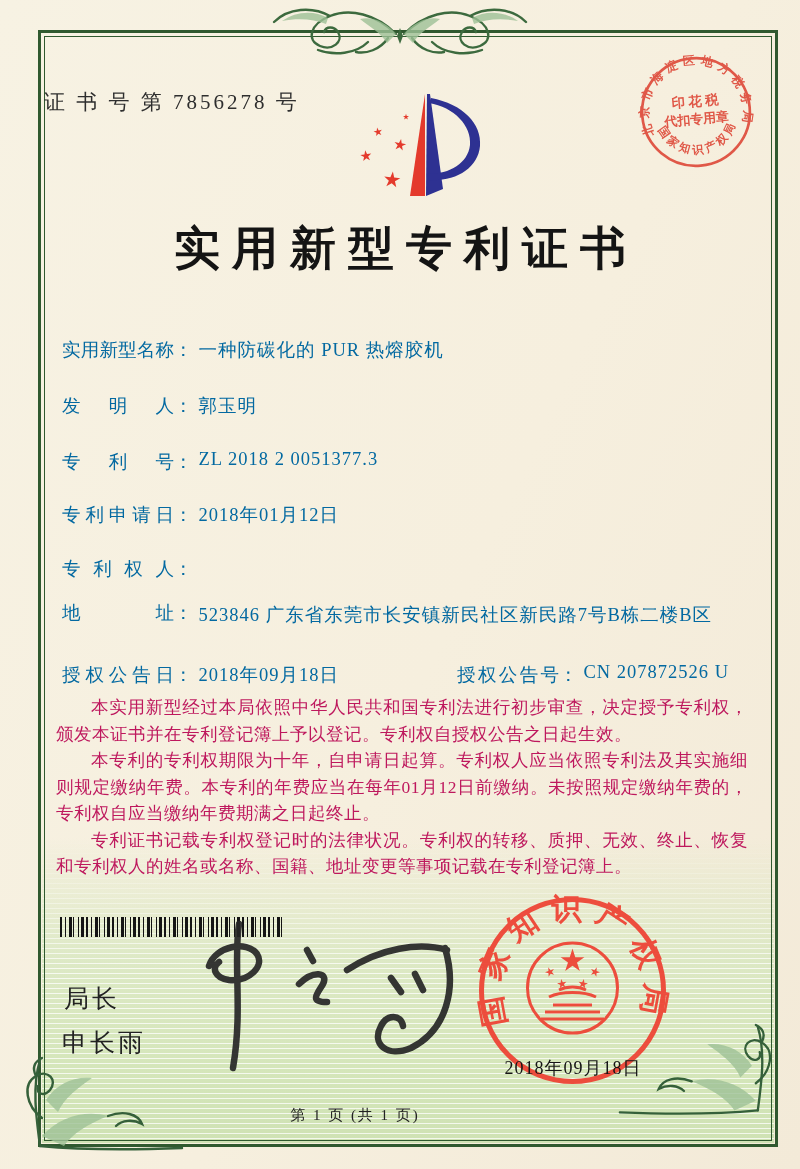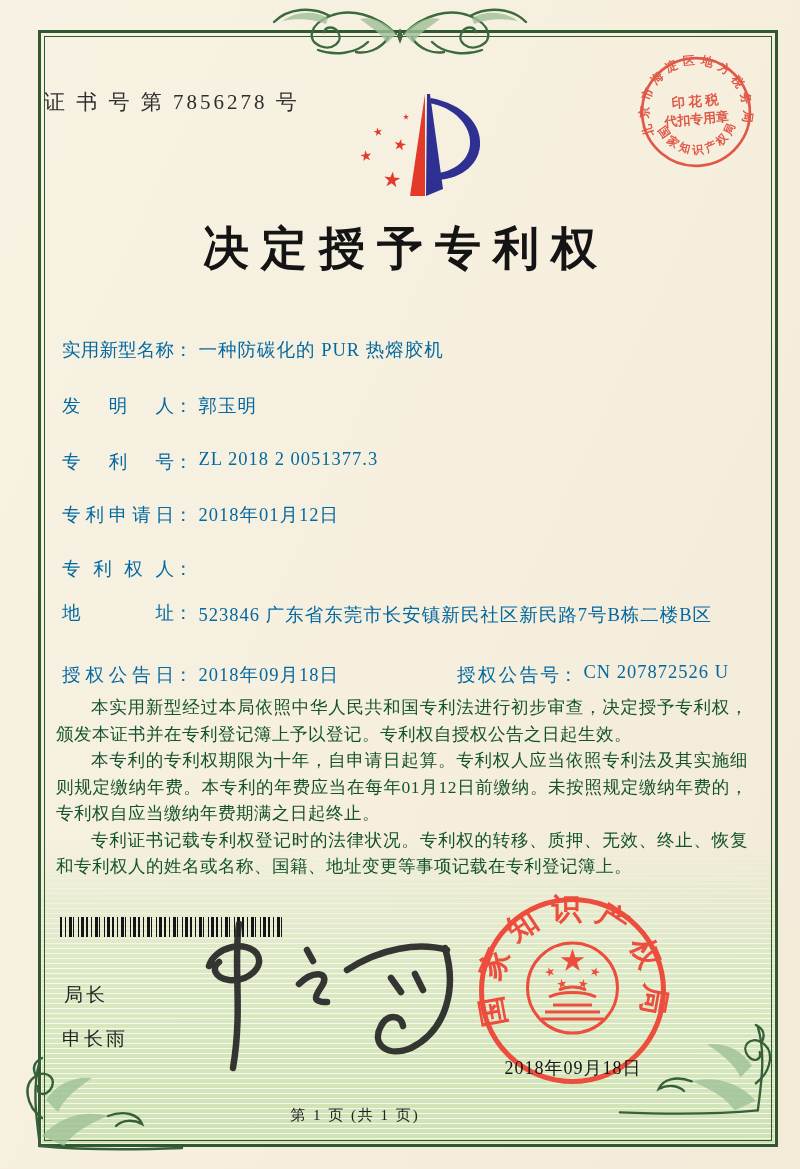--- a/index.html
+++ b/index.html
@@ -22,26 +22,26 @@
   .title{left:0;right:0;top:218px;text-align:center;font-size:46px;font-weight:700;color:#141414;
          letter-spacing:12px;padding-left:12px;}
   .row{position:absolute;left:62px;display:flex;align-items:flex-start;font-size:18.5px;color:#0369a1;}
   .row .lab{display:inline-block;width:112px;text-align:justify;text-align-last:justify;}
   .row .colon{margin:0 2px 0 0;}
   .row .val{margin-left:4px;letter-spacing:1px;}
   .row .val.wrap{display:inline-block;width:558px;line-height:30px;}
   .row2{left:457px;}
   .row2 .lab{width:102px;}
   .paras{left:56px;top:694px;width:692px;font-size:17.5px;line-height:26.5px;
-         text-align:justify;color:#14532d;}
+         text-align:justify;color:#be185d;}
   .paras p{margin:0;text-indent:2em;letter-spacing:.5px;}
   
   .barcode{left:60px;top:917px;width:224px;height:20px;
      background:repeating-linear-gradient(90deg,#151515 0 2px,transparent 2px 5px,#151515 5px 6px,transparent 6px 9px,#151515 9px 12px,transparent 12px 13px,#151515 13px 14px,transparent 14px 18px,#151515 18px 19px,transparent 19px 21px,#151515 21px 24px,transparent 24px 26px);}
-  .bureau{font-family:"Liberation Sans","DejaVu Sans",sans-serif;color:#222;font-size:19px;letter-spacing:3px;}
+  .bureau{font-family:"Liberation Sans","DejaVu Sans",sans-serif;color:#222;font-size:25px;letter-spacing:3px;}
   .b1{left:64px;top:982px;} .b2{left:62px;top:1026px;}
   .sealdate{left:468px;top:1056px;width:210px;text-align:center;font-size:18px;color:#151515;letter-spacing:1px;}
   .footer{left:0;right:0;top:1106px;text-align:center;transform:translateX(-45px);font-size:15px;color:#222;letter-spacing:2px;}
   svg text{font-family:"Liberation Serif","DejaVu Serif",serif;}
 </style>
 </head>
 <body>
 
 <svg width="0" height="0" style="position:absolute">
   <defs>
@@ -116,21 +116,21 @@
   <text font-size="11.5" font-weight="bold" fill="#dd4434" letter-spacing="5">
     <textPath href="#taxtop" startOffset="50%" text-anchor="middle">北京市海淀区地方税务局</textPath>
   </text>
   <text font-size="11" font-weight="bold" fill="#dd4434" letter-spacing="3">
     <textPath href="#taxbot" startOffset="50%" text-anchor="middle">国家知识产权局</textPath>
   </text>
   <text x="56" y="50" text-anchor="middle" font-size="13" font-weight="bold" fill="#dd4434">印 花 税</text>
   <text x="56" y="67" text-anchor="middle" font-size="12.5" font-weight="bold" fill="#dd4434">代扣专用章</text>
 </svg>
 
-<div class="abs title">决定授予专利权</div>
+<div class="abs title">实用新型专利证书</div>
 
 <div class="row" style="top:337px">
   <span class="lab">实用新型名称</span>
     <span class="colon">：</span>
   <span class="val">一种防碳化的 PUR 热熔胶机</span>
 </div>
 <div class="row" style="top:393px">
   <span class="lab">发明人</span>
     <span class="colon">：</span>
   <span class="val">郭玉明</span>

